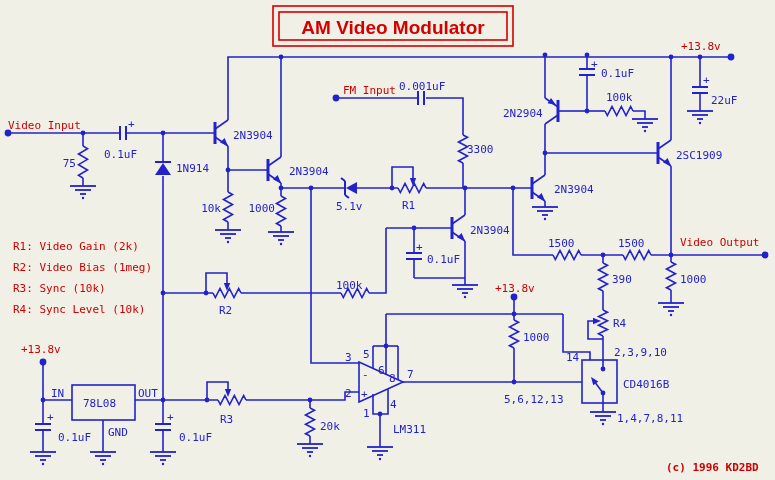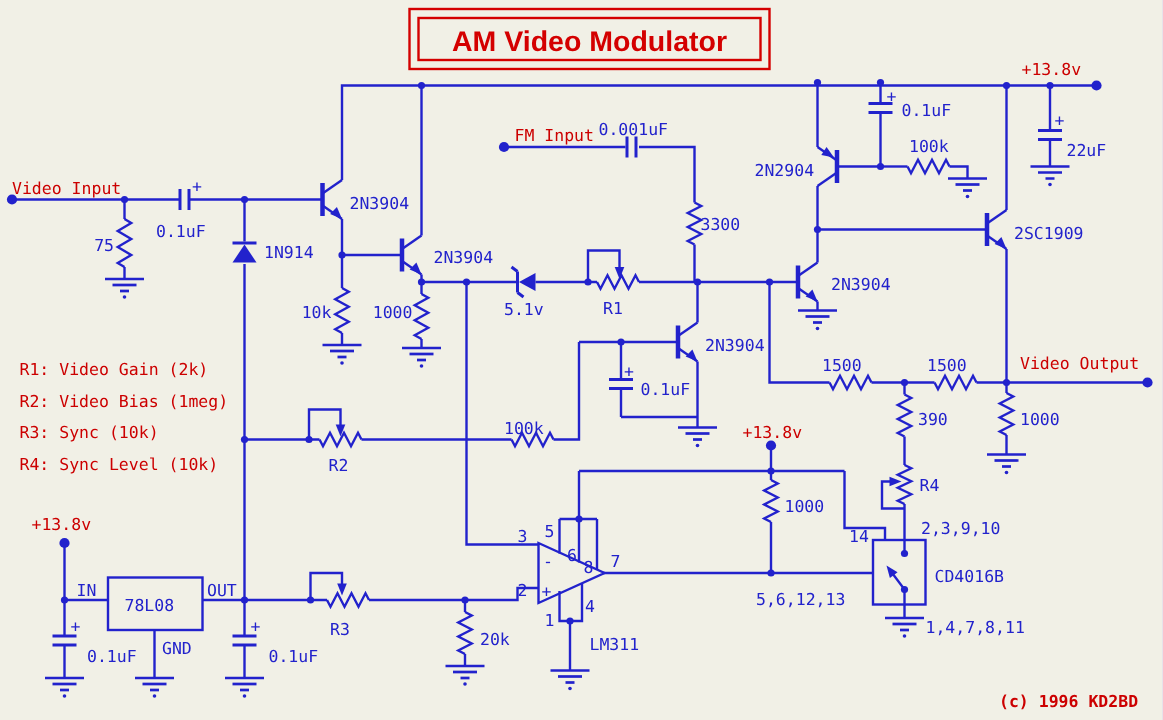--- a/index.html
+++ b/index.html
@@ -1,17 +1,17 @@
 <!DOCTYPE html>
 <html><head>
 <meta charset="utf-8">
 <style>
   html,body{margin:0;padding:0;}
   body{background:#f1f0e6;font-family:"DejaVu Sans Mono",monospace;}
-  #stage{position:relative;width:775px;height:480px;background:#c4b5fd;overflow:hidden;}
+  #stage{position:relative;width:775px;height:480px;background:#c2410c;overflow:hidden;}
   svg text{user-select:none;}
 </style>
 </head>
 <body>
 
 <div id="stage">
   <svg id="schem" width="775" height="480" viewBox="0 0 775 480" xmlns="http://www.w3.org/2000/svg">
       <rect x="0" y="0" width="775" height="480" fill="#f1f0e6"></rect>
       <rect x="273" y="6" width="240" height="40" fill="none" stroke="#d40000" stroke-width="1.6"></rect>
       <rect x="279" y="12" width="228" height="28" fill="none" stroke="#d40000" stroke-width="1.6"></rect>

